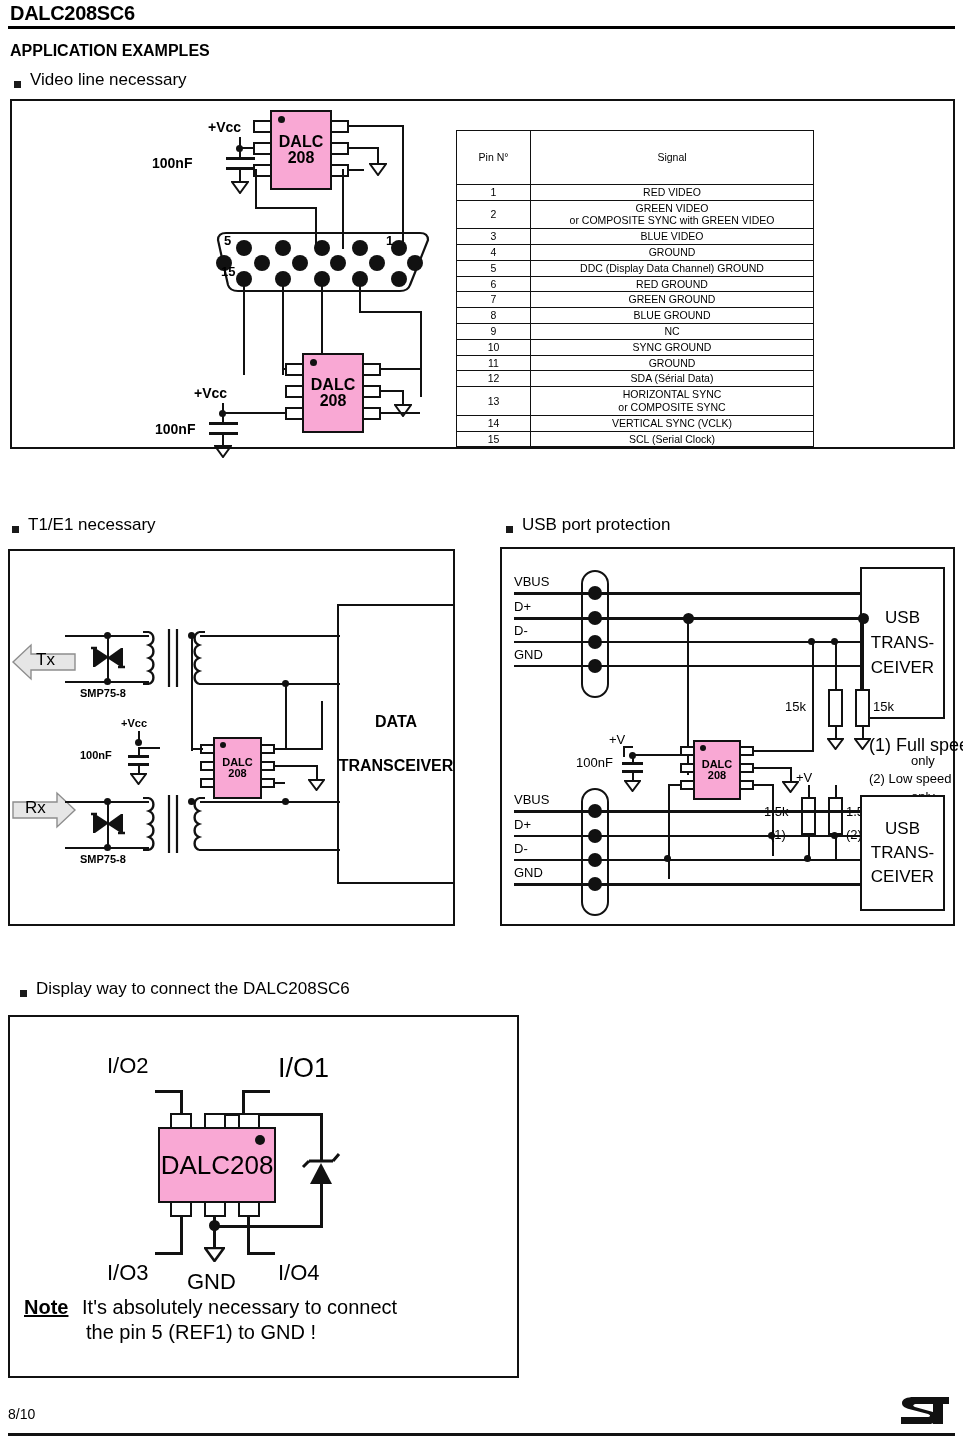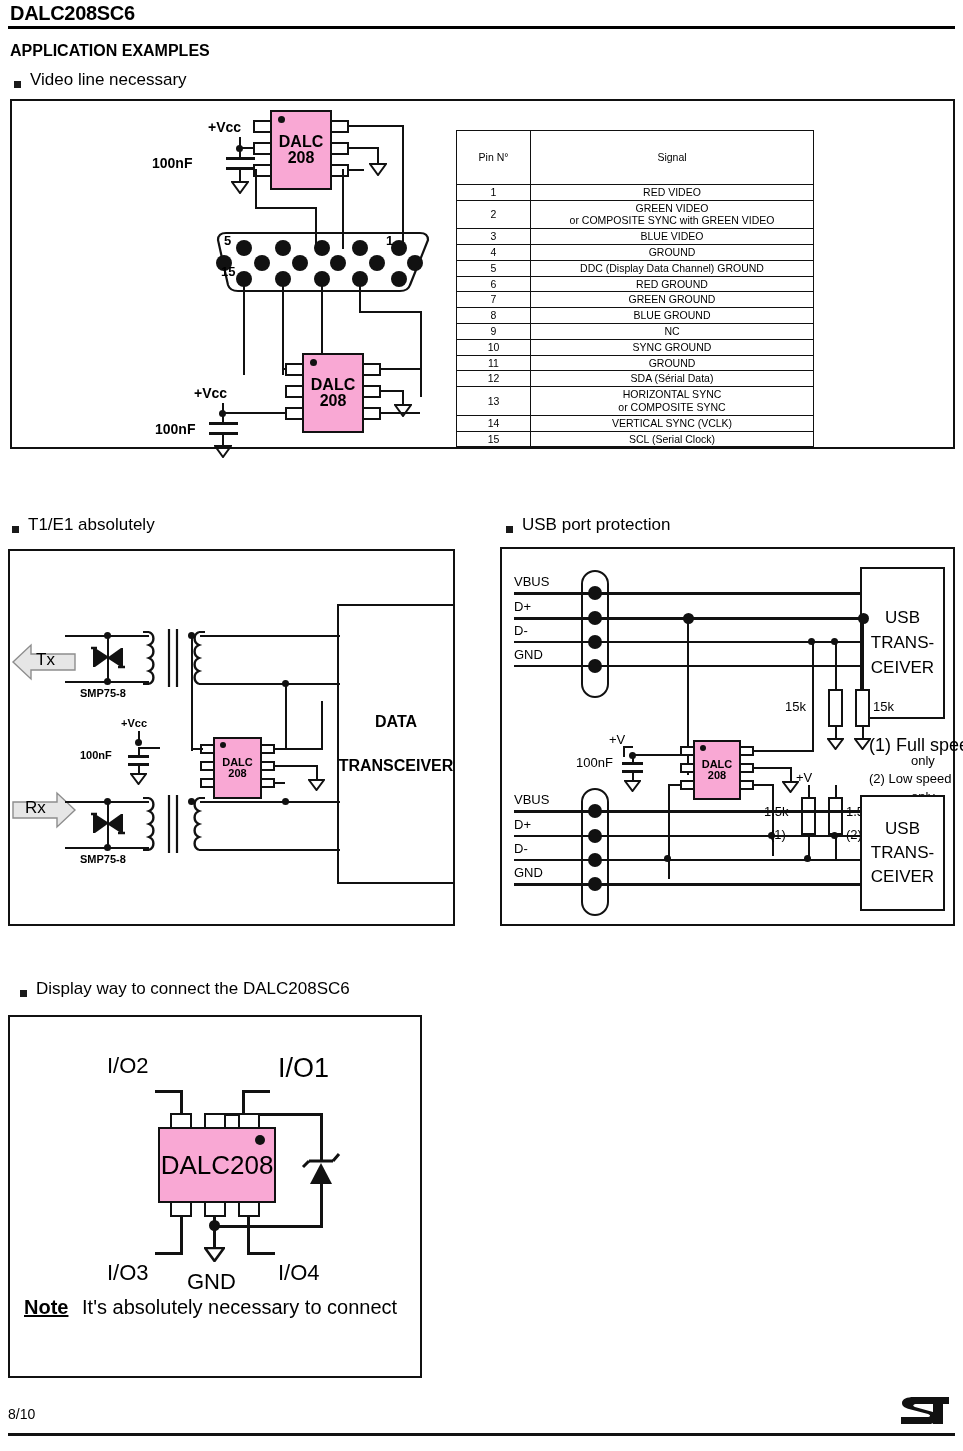--- a/index.html
+++ b/index.html
@@ -85,21 +85,21 @@
     display:flex; flex-direction:column; align-items:center; justify-content:center;
     text-align:center;
   }
 
   
   .res { position:absolute; border:2px solid #111; background:#fff; }
 
   
   #t1-panel  { position:absolute; left:8px;  top:549px; width:447px; height:377px; }
   #usb-panel { position:absolute; left:500px; top:547px; width:455px; height:379px; }
-  #bottom-panel { position:absolute; left:8px; top:1015px; width:414px; height:363px; }
+  #bottom-panel { position:absolute; left:8px; top:1015px; width:511px; height:363px; }
 
   .row-heads { position:absolute; top:515px; left:0; width:963px; }
 
   
   .footer { position:absolute; left:0; top:1406px; width:963px; }
   .footer .pg { position:absolute; left:8px; top:0; font-size:14px; }
   .footer .rule { position:absolute; left:8px; top:27px; width:947px; height:2.5px; background:#111; }
   .st-logo { position:absolute; right:10px; top:-12px; }
 
   .note-wrap { position:absolute; left:14px; top:278px; width:420px; font-size:20px; line-height:1.25; }
@@ -312,21 +312,21 @@
         <tr>
           <td class="num">15</td>
           <td>SCL (Serial Clock)</td>
         </tr>
       </tbody>
   </table>
 
   <div class="row-heads">
     <div class="bullet-line" style="position:absolute; left:6px; top:0;">
       <span class="bullet-sq"></span>
-      <span>T1/E1 absolutely</span>
+      <span>T1/E1 necessary</span>
     </div>
     <div class="bullet-line" style="position:absolute; left:500px; top:0;">
       <span class="bullet-sq"></span>
       <span>USB port protection</span>
     </div>
   </div>
 
   <div class="panel" id="t1-panel">
 
     <div class="blkbox" style="left:327px; top:53px; width:118px; height:280px; font-size:16px; font-weight:bold; gap:26px;">
@@ -650,20 +650,21 @@
     <div class="wire wv" style="left:237px; top:199px; height:38px; width:3px;"></div>
     <div class="wire wh" style="left:237px; top:235px; width:28px; height:3px;"></div>
 
     <div class="lbl" style="left:97px; top:243px; font-size:22px;">I/O3</div>
     <div class="lbl" style="left:177px; top:252px; font-size:22px;">GND</div>
     <div class="lbl" style="left:268px; top:243px; font-size:22px;">I/O4</div>
 
     <div class="note-wrap">
       <span class="note-w">Note</span>
       <span style="margin-left:8px;">It's absolutely necessary to connect</span>
+      <div style="margin-left:62px;">the pin 5 (REF1) to GND !</div>
     </div>
   </div>
 
   <div class="footer">
     <div class="pg">8/10</div>
     <div class="rule"></div>
     <div class="st-logo">
       <svg width="54" height="34" viewBox="0 0 54 34">
         <path d="M4,4 L50,4 L50,30 L4,30 Z" fill="none"></path>
         <path d="M3,9 C3,5 8,3 15,3 L50,3 L50,10 L44,10 L44,30 L34,30 L34,10 L18,10

